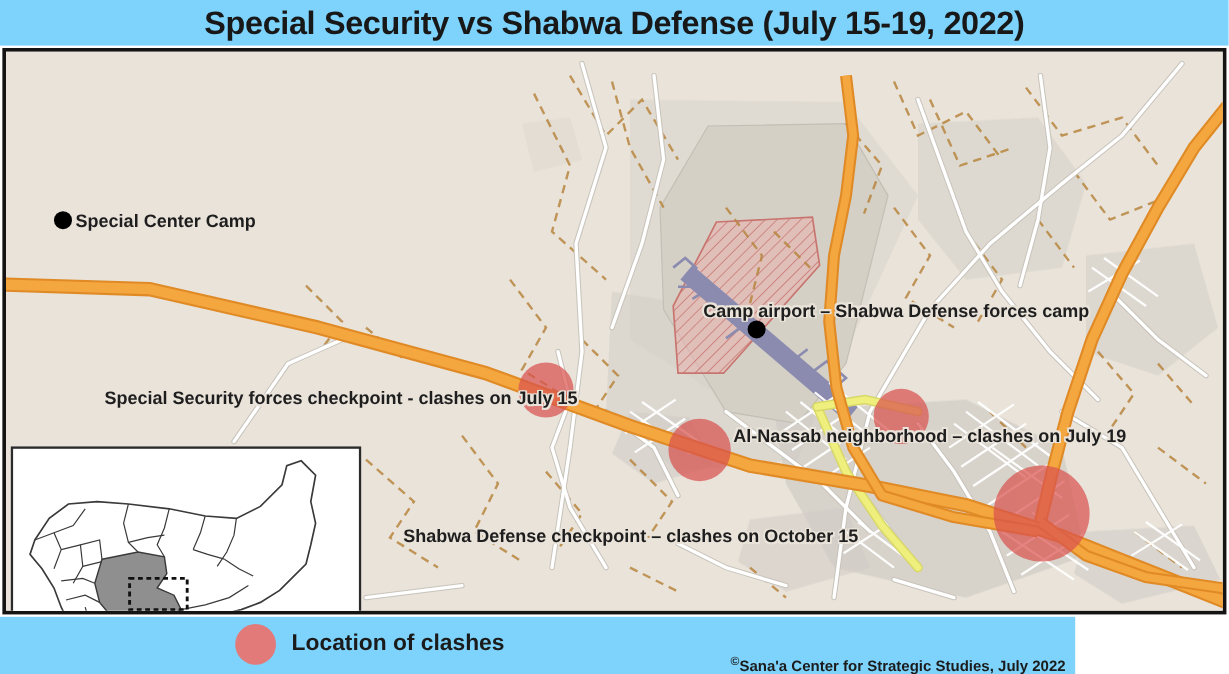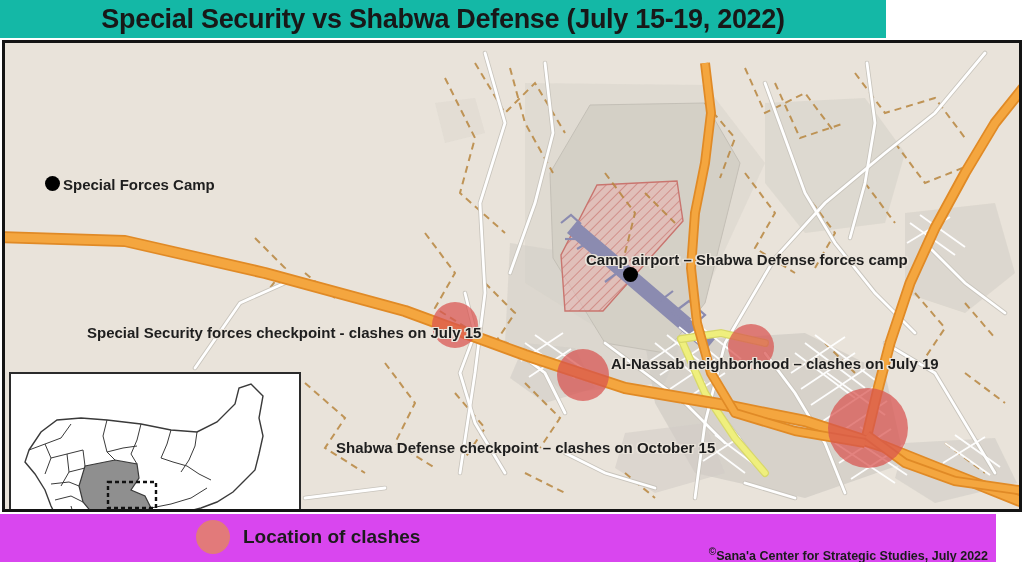--- a/index.html
+++ b/index.html
@@ -13,22 +13,22 @@
     width: 1024px;
     height: 562px;
     background: #ffffff;
     overflow: hidden;
   }
 
   
   #title-bar {
     position: absolute;
     left: 0; top: 0;
-    width: 886px; height: 38px;
-    background: #14b8a6;
+    width: 1024px; height: 38px;
+    background: #7dd3fc;
     display: flex;
     align-items: center;
     justify-content: center;
   }
   #title-text {
     font-size: 27px;
     font-weight: bold;
     color: #181818;
     letter-spacing: -0.3px;
     white-space: nowrap;
@@ -90,22 +90,22 @@
     border: 2px solid #2b2b2b;
     box-sizing: border-box;
     overflow: hidden;
   }
   #inset svg { display: block; }
 
   
   #legend-strip {
     position: absolute;
     left: 0; top: 514px;
-    width: 996px; height: 48px;
-    background: #d946ef;
+    width: 896px; height: 48px;
+    background: #7dd3fc;
   }
   #legend-clashes {
     position: absolute;
     left: 196px; top: 6px;
     display: flex;
     align-items: center;
     gap: 13px;
   }
   #legend-circle {
     width: 34px; height: 34px;
@@ -330,21 +330,21 @@
         <g fill="#d9534f" opacity="0.72">
           <circle cx="450" cy="282" r="23"></circle>
           <circle cx="578" cy="332" r="26"></circle>
           <circle cx="746" cy="304" r="23"></circle>
           <circle cx="863" cy="385" r="40"></circle>
         </g>
       </svg>
     </div>
 
     <div class="camp-dot" id="dot-sf-camp"></div>
-    <div class="map-label" id="lbl-sf-camp">Special Forces Camp</div>
+    <div class="map-label" id="lbl-sf-camp">Special Center Camp</div>
 
     <div class="camp-dot" id="dot-airport"></div>
     <div class="map-label" id="lbl-airport">Camp airport – Shabwa Defense forces camp</div>
 
     <div class="map-label" id="lbl-ss-checkpt">Special Security forces checkpoint - clashes on July 15</div>
 
     <div class="map-label" id="lbl-nassab">Al-Nassab neighborhood – clashes on July 19</div>
 
     <div class="map-label" id="lbl-sd-checkpt">Shabwa Defense checkpoint – clashes on October 15</div>
 

